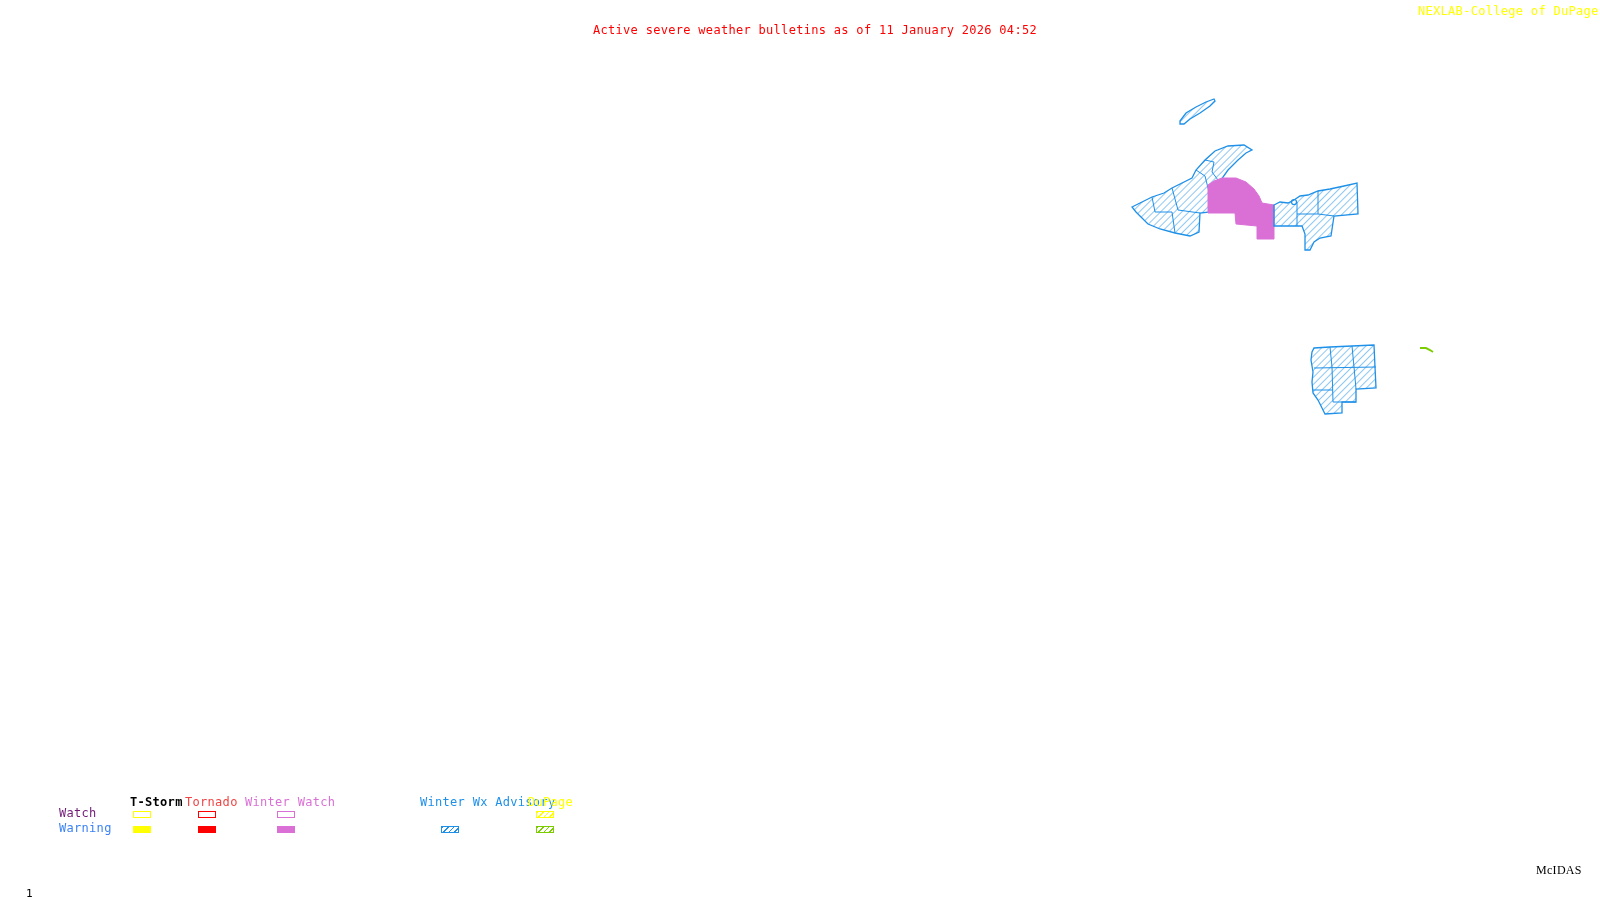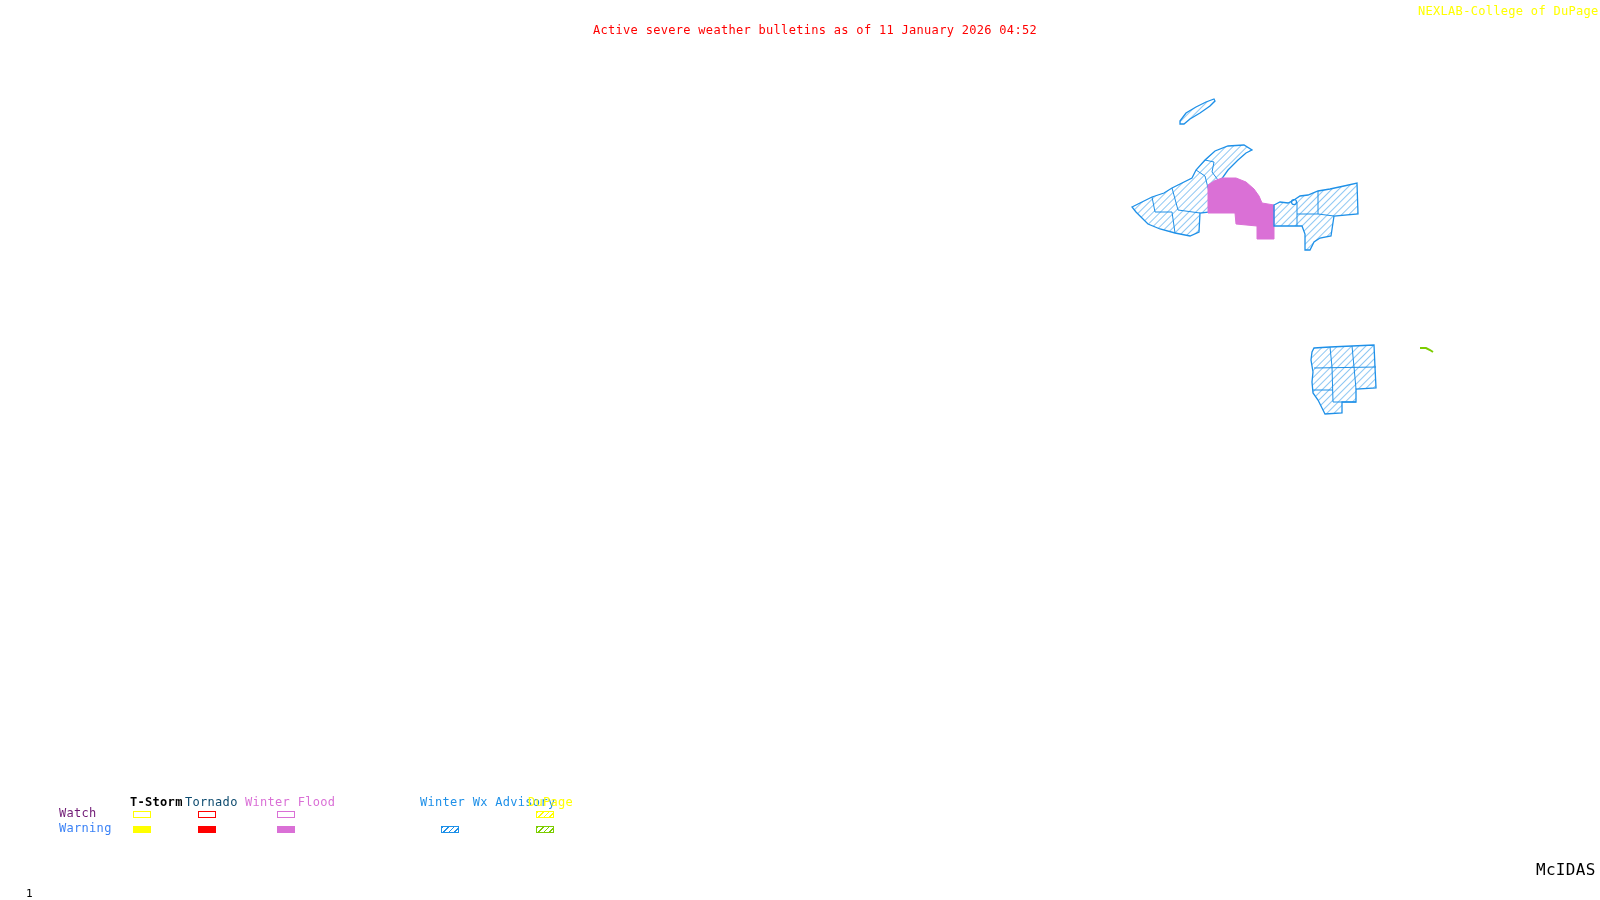--- a/index.html
+++ b/index.html
@@ -2,21 +2,21 @@
 <html><head>
 <meta charset="utf-8">
 <style>
   html, body { margin:0; padding:0; background:#ffffff; }
   body { width:1600px; height:900px; position:relative; overflow:hidden;
          font-family:"DejaVu Sans Mono", monospace; }
   .txt { position:absolute; font-size:12px; line-height:12px; white-space:nowrap; letter-spacing:0.3px; }
   #title { left:593px; top:24px; color:#ff0000;text-align:center; }
   #credit { left:1418px; top:5px; color:#ffff00; }
   #frame-num { left:26px; top:888px; color:#000000; font-size:11px; }
-  #mcidas { left:1536px; top:864px; color:#000000; font-size:16px; }
+  #mcidas { left:1536px; top:864px; color:#000000; font-size:12px;font-family:Liberation Serif, serif; }
   .lg { position:absolute; }
   .box { position:absolute; width:18px; height:7px; box-sizing:border-box; }
   svg#map { position:absolute; left:0; top:0; }
 </style>
 </head>
 <body>
 
 <div id="title" class="txt">Active severe weather bulletins as of 11 January 2026 04:52</div>
 <div id="credit" class="txt">NEXLAB-College of DuPage ↖</div>
 
@@ -59,25 +59,25 @@
 </svg>
 
 <div>
   <div class="txt lg" style="left:59px;top:807px;color:#701a75;">Watch</div>
   <div class="txt lg" style="left:59px;top:822px;color:#3b82f6;">Warning</div>
 
   <div class="txt lg" style="left:130px;top:796px;color:#000000;font-weight:bold;">T-Storm</div>
   <div class="box" style="left:133px;top:811px;border:1px solid #ffff00;"></div>
   <div class="box" style="left:133px;top:826px;background:#ffff00;"></div>
 
-  <div class="txt lg" style="left:185px;top:796px;color:#0c4a6e;">Tornado</div>
+  <div class="txt lg" style="left:185px;top:796px;color:#ef4444;">Tornado</div>
   <div class="box" style="left:198px;top:811px;border:1px solid #ff0000;"></div>
   <div class="box" style="left:198px;top:826px;background:#ff0000;"></div>
 
-  <div class="txt lg" style="left:245px;top:796px;color:#da70d6;">Winter Flood</div>
+  <div class="txt lg" style="left:245px;top:796px;color:#da70d6;">Winter Watch</div>
   <div class="box" style="left:277px;top:811px;border:1px solid #da70d6;"></div>
   <div class="box" style="left:277px;top:826px;background:#da70d6;"></div>
 
   <div class="txt lg" style="left:420px;top:796px;color:#1e90e8;">Winter Wx Advisory</div>
   <div class="box" style="left:441px;top:826px;border:1px solid #1e90e8;background:repeating-linear-gradient(135deg,#1e90e8 0 1px,transparent 1px 4px);"></div>
 
   <div class="txt lg" style="left:528px;top:796px;color:#ffff00;">DuPage</div>
   <div class="box" style="left:536px;top:811px;border:1px solid #ffff00;background:repeating-linear-gradient(135deg,#ffff00 0 1px,transparent 1px 4px);"></div>
   <div class="box" style="left:536px;top:826px;border:1px solid #7ccd00;background:repeating-linear-gradient(135deg,#7ccd00 0 1px,transparent 1px 4px);"></div>
 </div>

